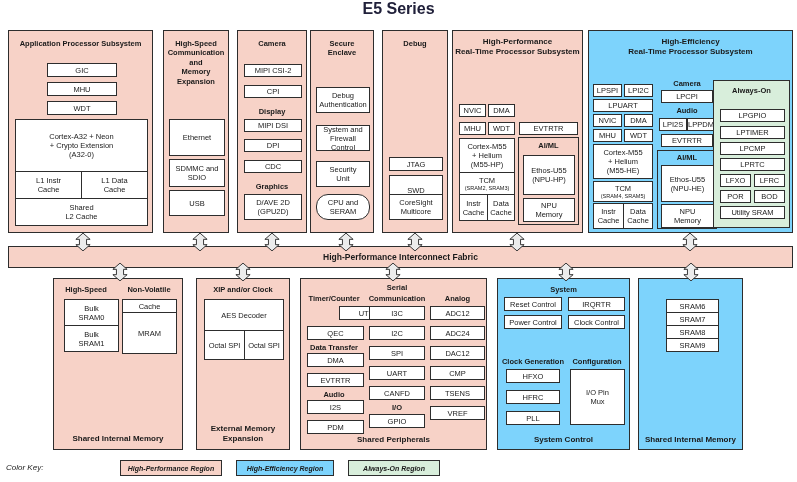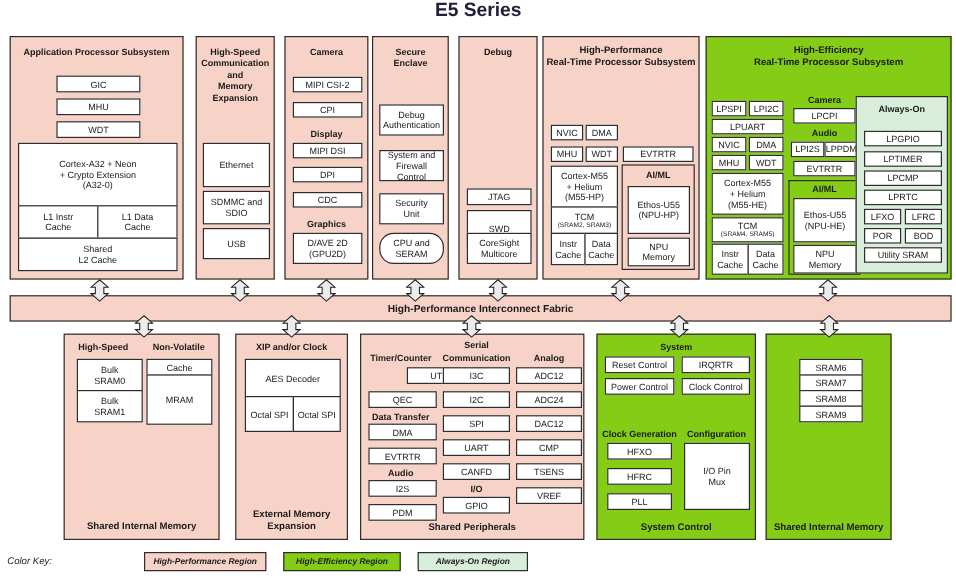--- a/index.html
+++ b/index.html
@@ -1,20 +1,20 @@
 <!DOCTYPE html>
 <html><head>
 <meta charset="utf-8">
 <style>
   html,body{margin:0;padding:0;background:#fff;}
   #canvas{position:relative;width:797px;height:482px;background:#fff;
     font-family:"Liberation Sans",sans-serif;color:#1a1a1a;overflow:hidden;}
   .r{position:absolute;border:1.5px solid #2d2d2d;box-sizing:border-box;}
   .pink{background:#f7d2c7;}
-  .blue{background:#84cc16;}
+  .blue{background:#7dd3fc;}
   .green{background:#d8eedb;}
   .wb{position:absolute;background:#fff;border:1px solid #2d2d2d;box-sizing:border-box;
     display:flex;flex-direction:column;align-items:center;justify-content:center;
     text-align:center;font-size:7.5px;line-height:1.2;white-space:pre-line;}
   .wb .sub{font-size:5.5px;}
   .lb{position:absolute;font-weight:700;font-size:7.5px;text-align:center;
     white-space:pre-line;line-height:1.25;box-sizing:border-box;}
   .ft{position:absolute;left:0;width:100%;font-weight:700;font-size:8px;text-align:center;}
   .sub-r{position:absolute;border:1.2px solid #2d2d2d;box-sizing:border-box;}
   #title{position:absolute;left:0;top:3;width:100%;text-align:center;

